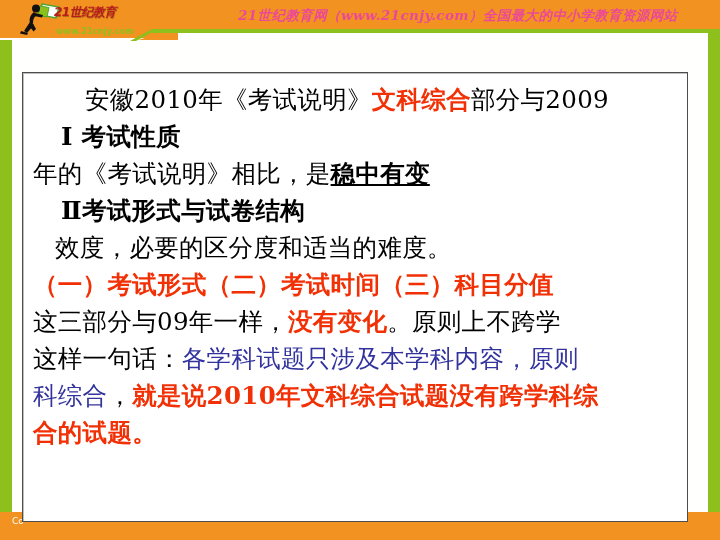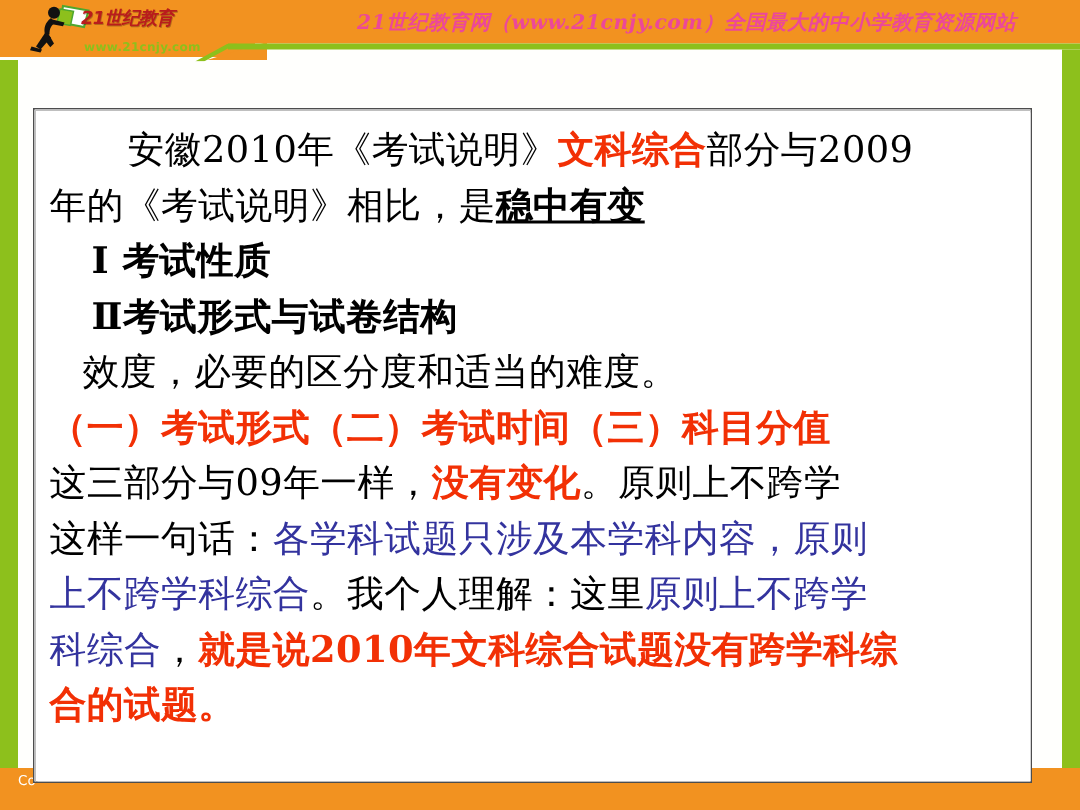--- a/index.html
+++ b/index.html
@@ -174,21 +174,20 @@
     z-index: 10;
     overflow: hidden;
   }
   #content-inner {
     position: absolute;
     left: 0; top: 0;
     width: 664px;
     height: 448px;
     background: #FFFFFF;
     box-shadow: inset 1px 1px 0 #BFBFBF;
-    padding-left: 12px;
   }
 
   
   #slide-text {
     position: absolute;
     left: 10px;
     top: 8px;
     width: 648px;
     font-family: "DejaVu Serif", serif;
     font-size: 24.5px;
@@ -243,25 +242,24 @@
 <div id="side-strip-right" class="side-strip"></div>
 
 <div id="footer-bar"></div>
 <div id="footer-left-text">Co</div>
 <div id="footer-right-text">慧版</div>
 
 <div id="content-box">
   <div id="content-inner">
     <div id="slide-text">
         <div class="ln ind1"><span class="blk">安徽2010年《考试说明》</span><span class="redb">文科综合</span><span class="blk">部分与2009</span></div>
+        <div class="ln ind2"><span class="bold">Ⅰ 考试性质</span></div>
         <div class="ln "><span class="blk">年的《考试说明》相比，是</span><span class="bold und">稳中有变</span></div>
-        <div class="ln ind2"><span class="bold">Ⅰ 考试性质</span></div>
         <div class="ln ind2"><span class="bold">Ⅱ考试形式与试卷结构</span></div>
         <div class="ln ind-sm"><span class="blk">效度，必要的区分度和适当的难度。</span></div>
         <div class="ln "><span class="redb">（一）考试形式（二）考试时间（三）科目分值</span></div>
         <div class="ln "><span class="blk">这三部分与09年一样，</span><span class="redb">没有变化</span><span class="blk">。原则上不跨学</span></div>
         <div class="ln "><span class="blk">这样一句话：</span><span class="blu">各学科试题只涉及本学科内容，原则</span></div>
-        <div class="ln "><span class="blu">上不跨学科综合</span><span class="blk">。我个人理解：这里</span><span class="blu">原则上不跨学</span></div>
         <div class="ln "><span class="blu">科综合</span><span class="blk">，</span><span class="redb">就是说2010年文科综合试题没有跨学科综</span></div>
         <div class="ln "><span class="redb">合的试题。</span></div>
       </div>
   </div>
 </div>
 
 </body></html>

